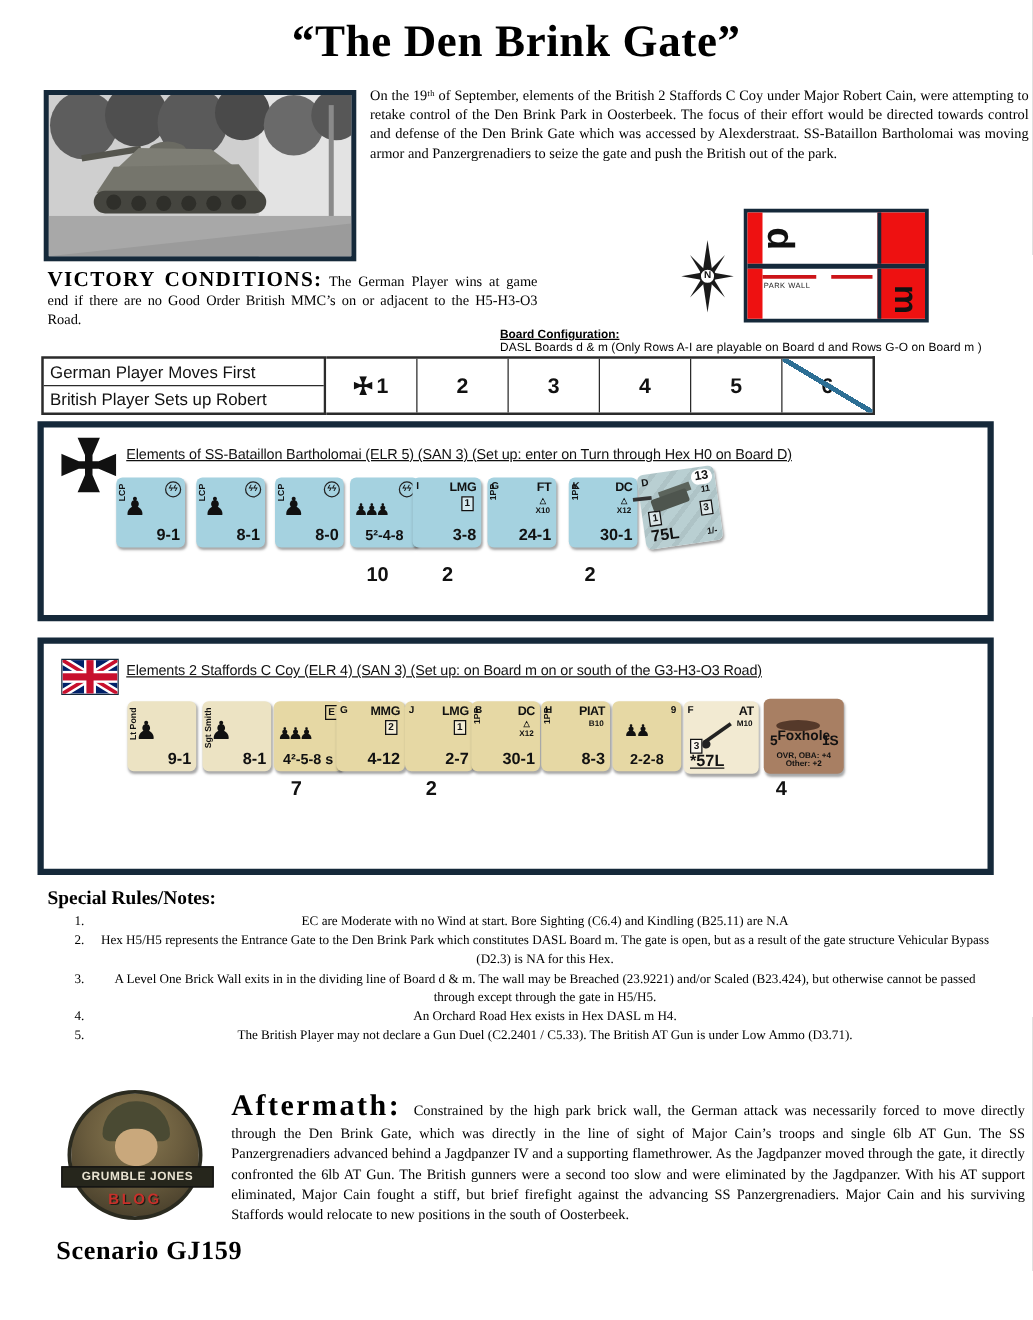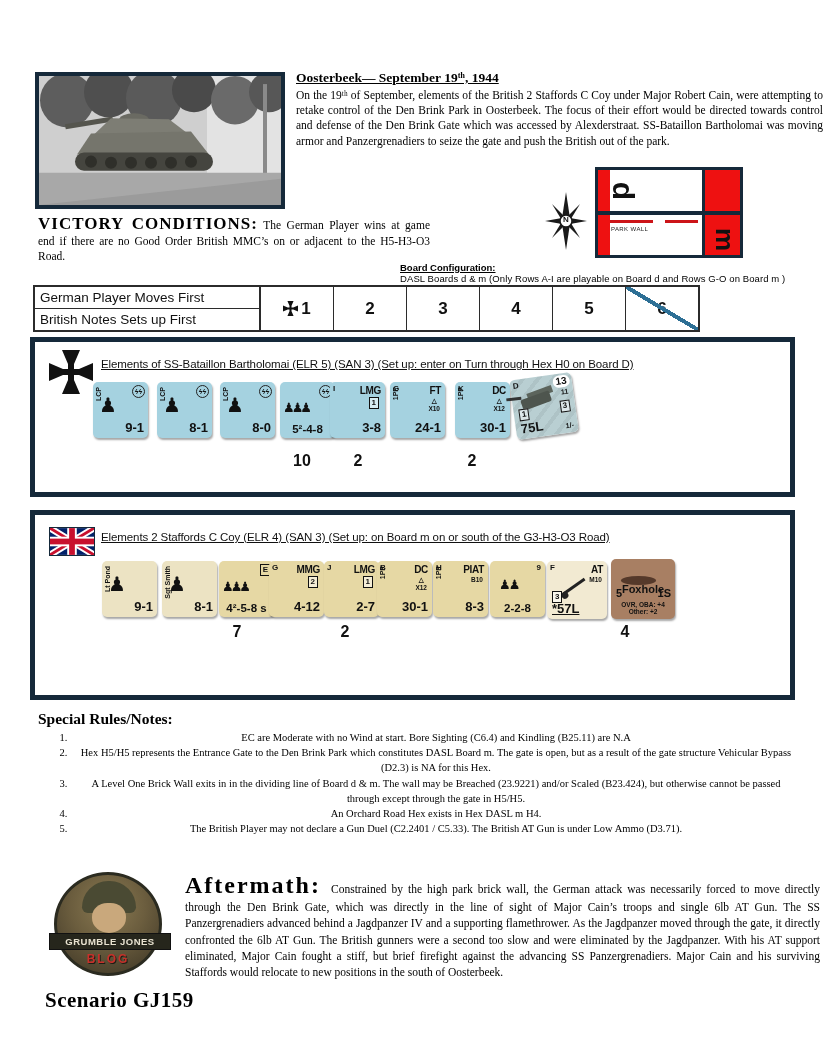--- a/index.html
+++ b/index.html
@@ -152,20 +152,21 @@
   .aftermath { position:absolute; left:185px; top:872px; width:635px;
                font:11.5px/1.42 "Liberation Serif", serif; text-align:justify; }
   .aftermath-head { font:bold 24px "Liberation Serif", serif; letter-spacing:2px; }
   .scenario-id { position:absolute; left:45px; top:988px; font:bold 21px "Liberation Serif", serif; letter-spacing:.5px; }
 </style>
 </head>
 <body>
 
 <div class="page">
 
+  <div class="title">“The Den Brink Gate”</div>
 
   <div class="photo">
     <svg viewBox="0 0 242 128" preserveAspectRatio="none">
       <rect width="242" height="128" fill="#cfcfcf"></rect>
       <rect x="168" y="0" width="74" height="128" fill="#e3e3e3"></rect>
       <circle cx="28" cy="24" r="27" fill="#5d5d5d"></circle>
       <circle cx="70" cy="16" r="25" fill="#4f4f4f"></circle>
       <circle cx="115" cy="22" r="28" fill="#5a5a5a"></circle>
       <circle cx="155" cy="14" r="22" fill="#4a4a4a"></circle>
       <circle cx="196" cy="24" r="24" fill="#6a6a6a"></circle>
@@ -181,21 +182,20 @@
       <circle cx="52" cy="85" r="6" fill="#2f2f2a"></circle>
         <circle cx="72" cy="86" r="6" fill="#2f2f2a"></circle>
       <circle cx="92" cy="86" r="6" fill="#2f2f2a"></circle>
         <circle cx="112" cy="86" r="6" fill="#2f2f2a"></circle>
       <circle cx="132" cy="86" r="6" fill="#2f2f2a"></circle>
         <circle cx="152" cy="85" r="6" fill="#2f2f2a"></circle>
     </svg>
   </div>
 
   <div class="intro">
-    <div class="intro-head">Oosterbeek— September 19ᵗʰ, 1944</div>
     <div class="intro-body">On the 19ᵗʰ of September, elements of the British 2 Staffords C Coy under Major Robert Cain, were attempting to retake control of the Den Brink Park in Oosterbeek. The focus of their effort would be directed towards control and defense of the Den Brink Gate which was accessed by Alexderstraat. SS-Bataillon Bartholomai was moving armor and Panzergrenadiers to seize the gate and push the British out of the park.</div>
   </div>
 
   <div class="victory"><span class="victory-label">VICTORY CONDITIONS:</span><span> The German Player wins at game end if there are no Good Order British MMC’s on or adjacent to the H5-H3-O3 Road.</span></div>
 
   <div class="compass">
     <svg viewBox="0 0 48 60">
       <g fill="#1a1a1a">
         <polygon points="24,1 27.5,24 24,30 20.5,24"></polygon>
         <polygon points="24,59 27.5,36 24,30 20.5,36"></polygon>
@@ -224,21 +224,21 @@
     <div class="bc-wall">PARK WALL</div>
   </div>
 
   <div class="bc-text">
     <div class="bc-label">Board Configuration:</div>
     <div class="bc-desc">DASL Boards d &amp; m (Only Rows A-I are playable on Board d and Rows G-O on Board m )</div>
   </div>
 
   <div class="tt-left">
     <div class="tt-row">German Player Moves First</div>
-    <div class="tt-row">British Notes Sets up First</div>
+    <div class="tt-row">British Player Sets up Robert</div>
   </div>
   <div class="tt-cells" id="turn-cells">
       <div class="tt-cell">
         <span class="mini-cross">
           <svg viewBox="0 0 44 44">
             <polygon points="13,0 31,0 25,14 25,30 31,44 13,44 19,30 19,14" fill="#111"></polygon>
             <polygon points="0,13 14,19 30,19 44,13 44,31 30,25 14,25 0,31" fill="#111"></polygon>
           </svg>
         </span>
         <span>1</span>

